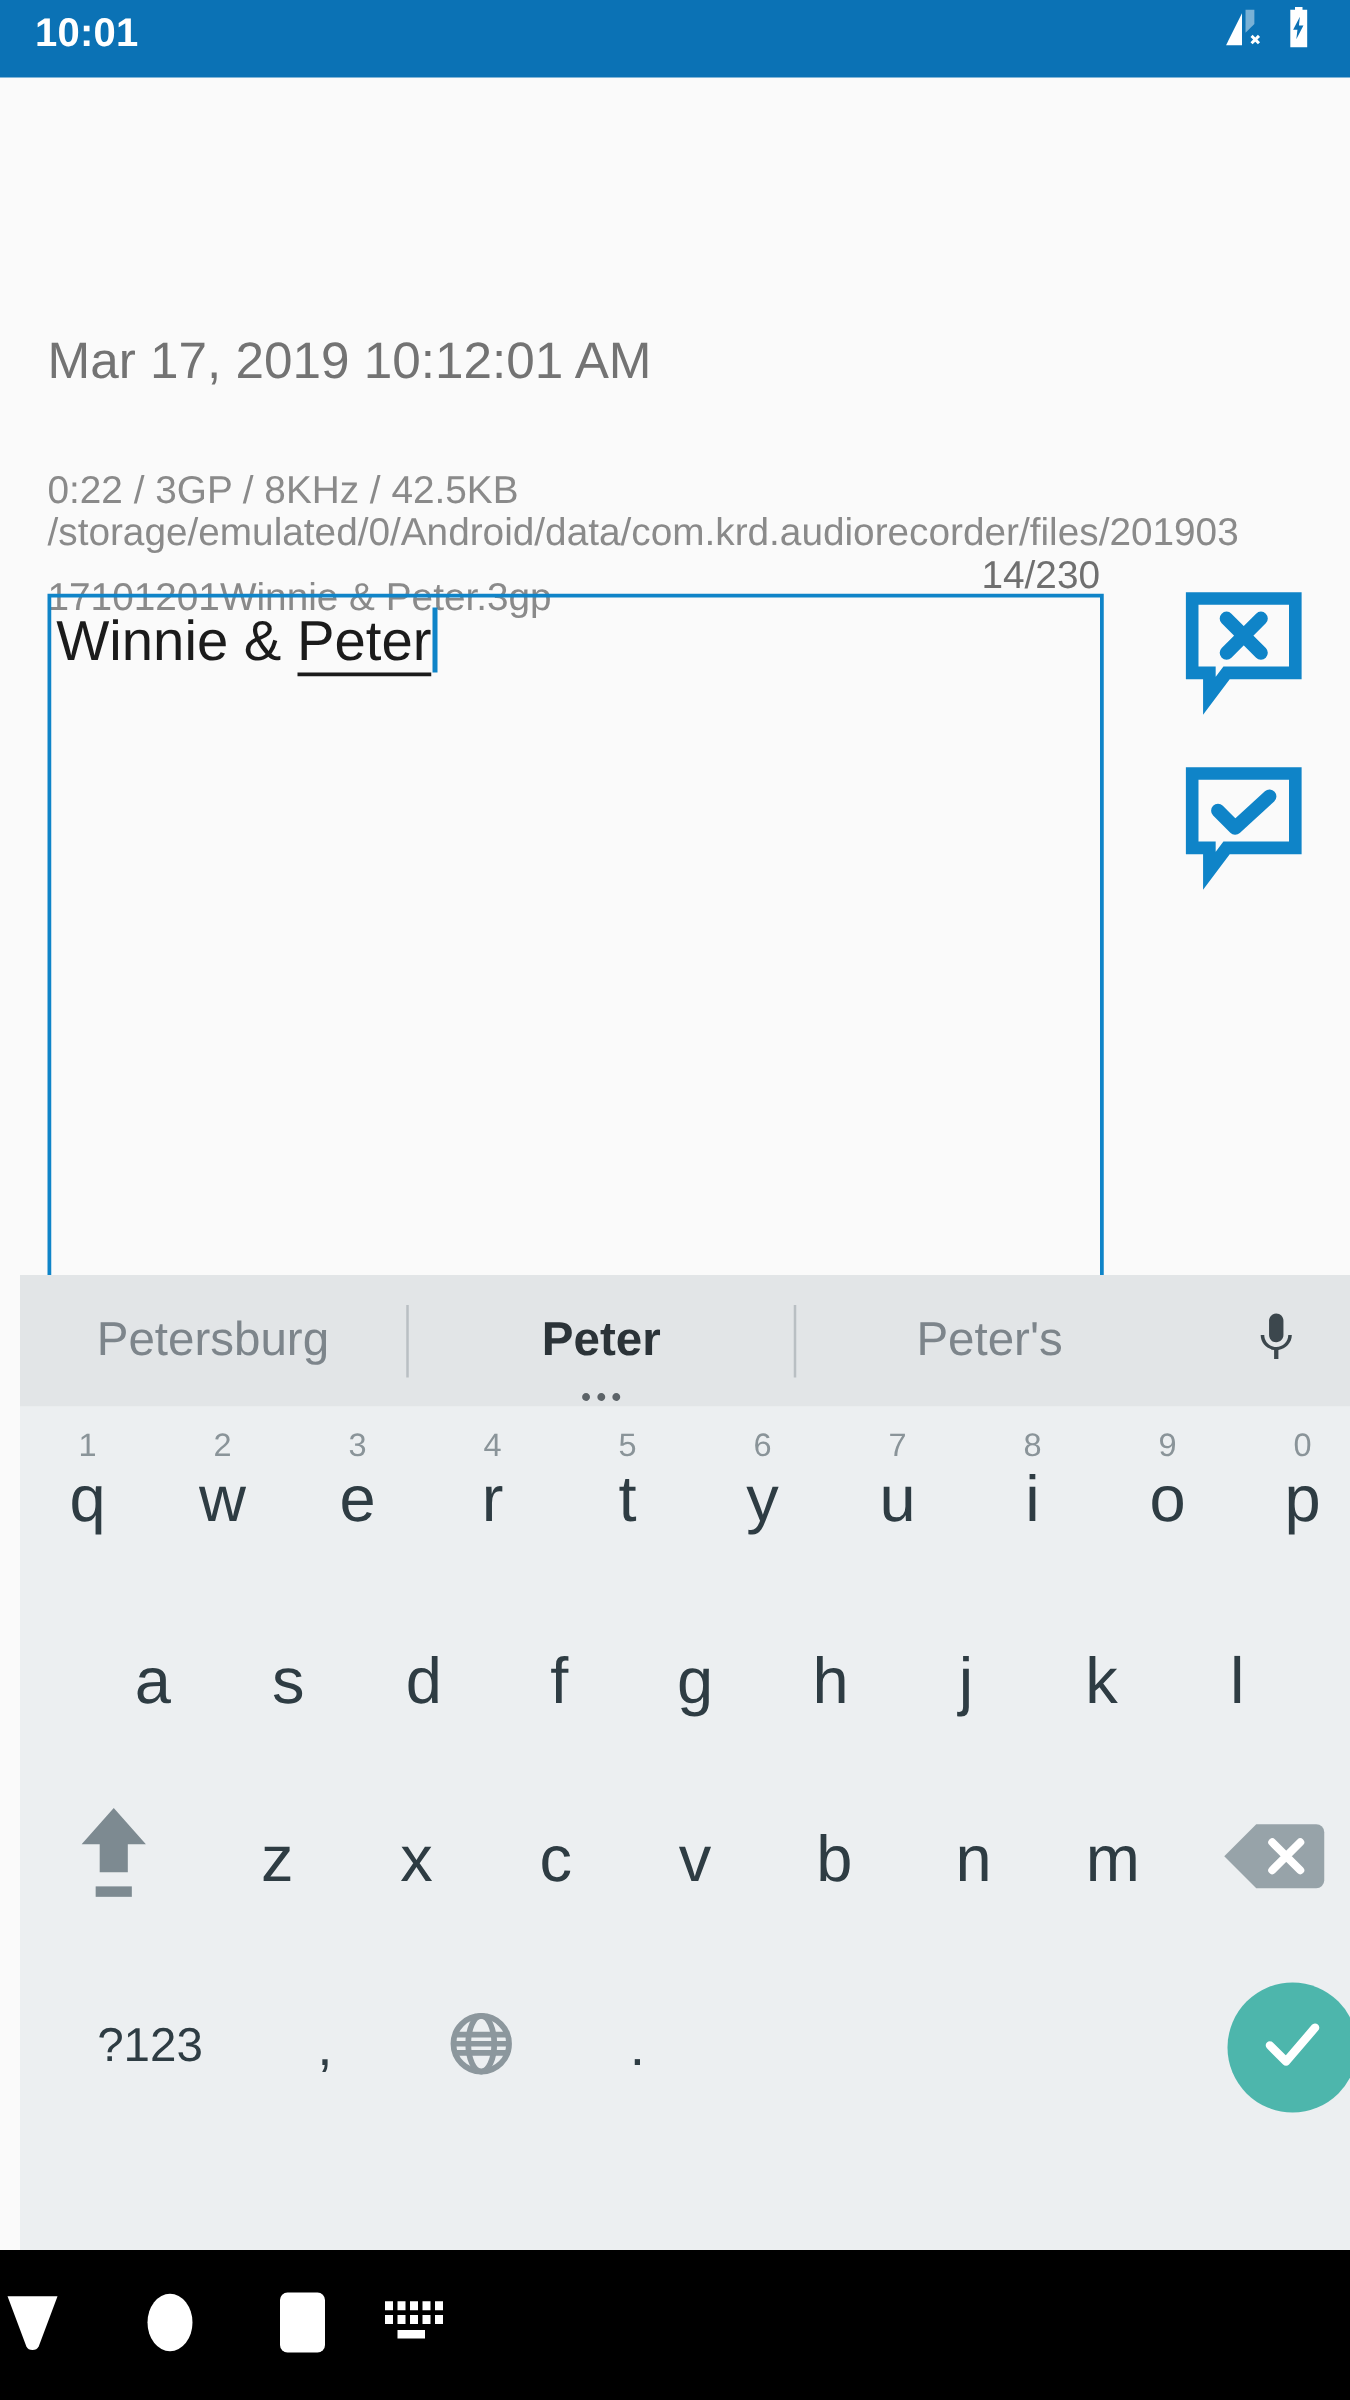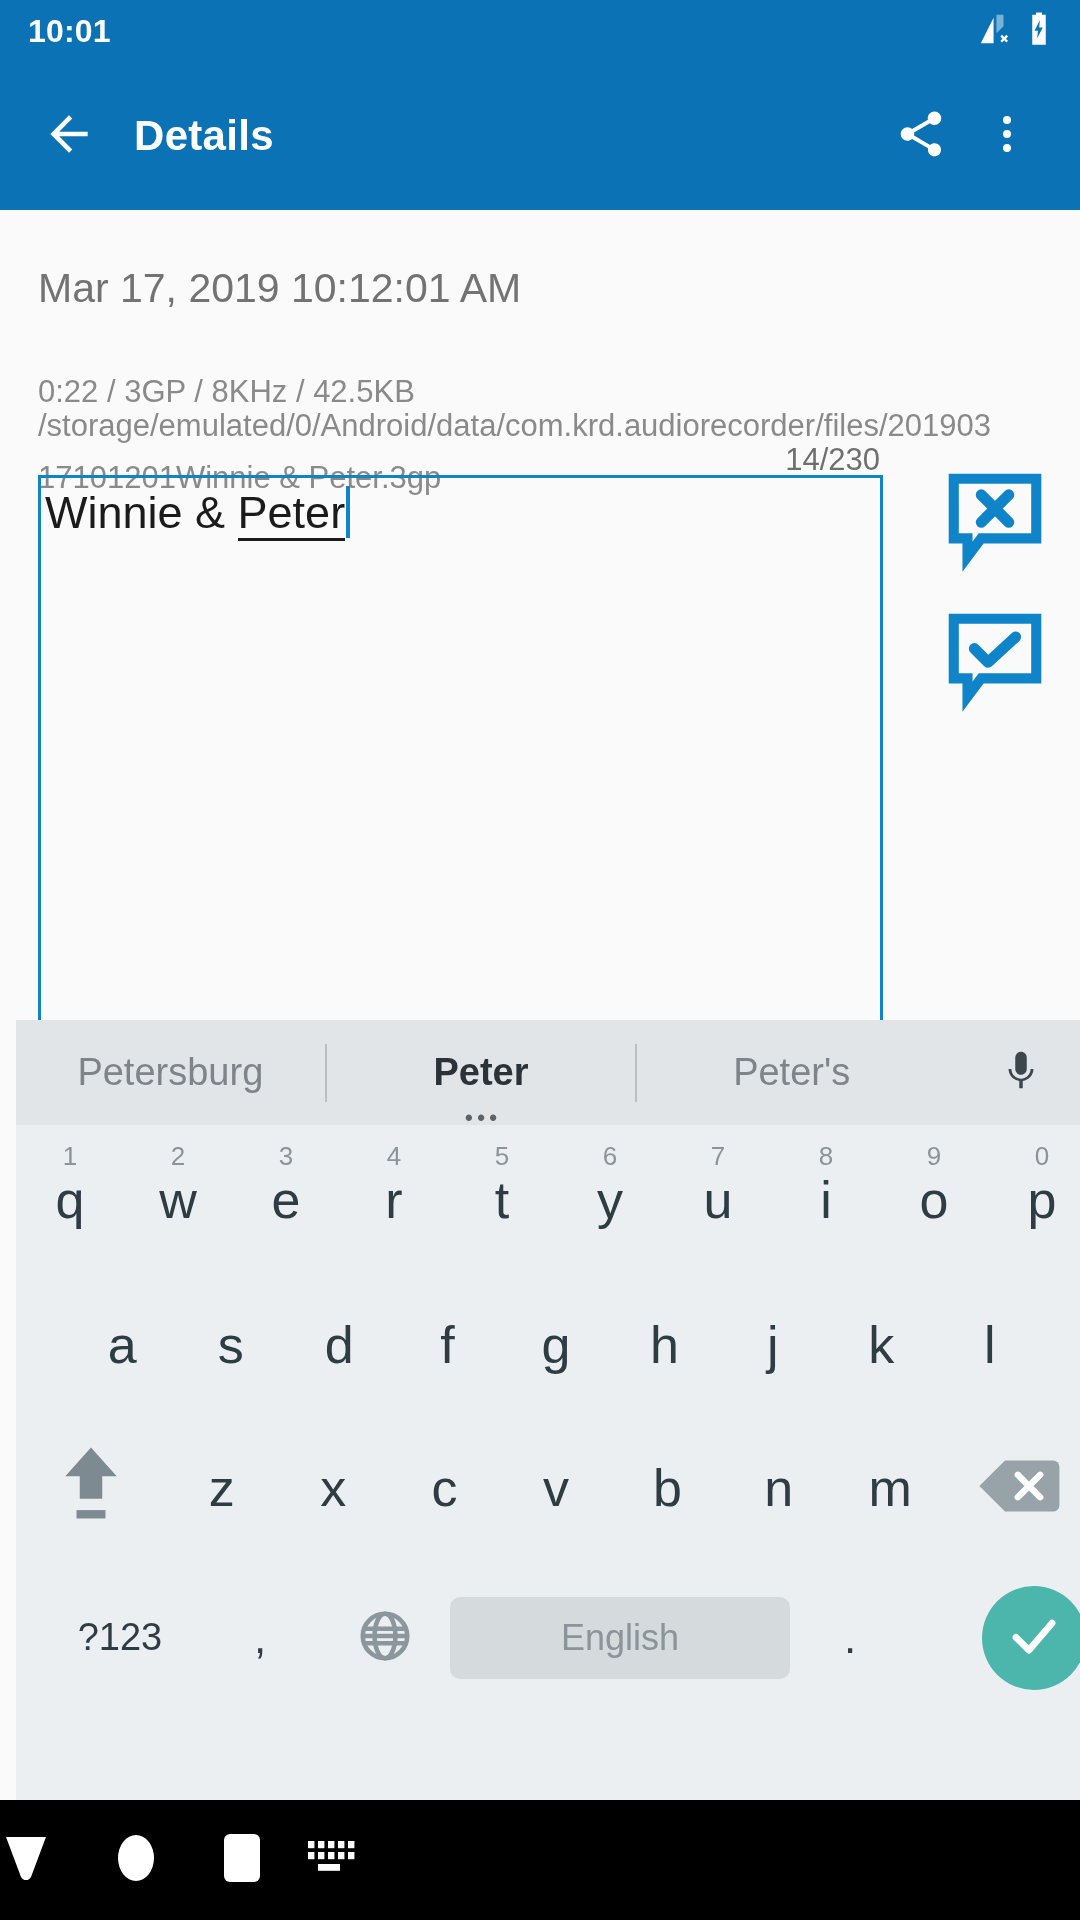--- a/index.html
+++ b/index.html
@@ -9,21 +9,21 @@
     background:#fafafa;
     position:relative;
     overflow:hidden;
   }
   #screen { position:relative; width:1080px; height:1920px; background:#fafafa; }
 
   
   .statusbar {
     position:absolute; top:0; left:0; width:1080px; height:62px;
     background:#0b72b5; color:#ffffff;
-    display:flex; align-items:center; justify-content:space-between;
+    display:flex; align-items:flex-end; justify-content:space-between;
     padding:17px 28px;
   }
   .status-clock { font-size:32px; font-weight:bold; letter-spacing:.2px; }
   .status-icons { display:flex; align-items:center; gap:14px; }
 
   
   .appbar {
     position:absolute; top:62px; left:0; width:1080px; height:148px;
     background:#0b72b5;
     display:flex; align-items:center; padding:0 30px;
@@ -162,47 +162,20 @@
       </span>
       <span>
         <svg width="26" height="36" viewBox="0 0 14 24">
           <path d="M9 1H5v1.5H2.5v20h9v-20H9V1z" fill="#ffffff"></path>
           <path d="M7.6 6.2L4 13.2h2.3l-.6 5.1 3.8-7.3H7.1z" fill="#0b72b5"></path>
         </svg>
       </span>
     </span>
   </div>
 
-  <div class="appbar">
-    <div class="appbar-back">
-      <span>
-        <svg width="56" height="56" viewBox="0 0 24 24">
-          <path d="M20 11H7.8l5.6-5.6L12 4l-8 8 8 8 1.4-1.4L7.8 13H20z" fill="#ffffff"></path>
-        </svg>
-      </span>
-    </div>
-    <div class="appbar-title">Details</div>
-    <div class="appbar-spacer"></div>
-    <div class="appbar-action">
-      <span>
-        <svg width="54" height="54" viewBox="0 0 24 24">
-          <path d="M18 16.1c-.76 0-1.44.3-1.96.77L8.91 12.7c.05-.23.09-.46.09-.7s-.04-.47-.09-.7l7.05-4.11c.54.5 1.25.81 2.04.81 1.66 0 3-1.34 3-3s-1.34-3-3-3-3 1.34-3 3c0 .24.04.47.09.7L8.04 9.81C7.5 9.31 6.79 9 6 9c-1.66 0-3 1.34-3 3s1.34 3 3 3c.79 0 1.5-.31 2.04-.81l7.12 4.16c-.05.21-.08.43-.08.65 0 1.61 1.31 2.92 2.92 2.92s2.92-1.31 2.92-2.92-1.31-2.9-2.92-2.9z" fill="#ffffff"></path>
-        </svg>
-      </span>
-    </div>
-    <div class="appbar-action">
-      <span>
-        <svg width="48" height="48" viewBox="0 0 24 24">
-          <circle cx="12" cy="5" r="2" fill="#ffffff"></circle>
-          <circle cx="12" cy="12" r="2" fill="#ffffff"></circle>
-          <circle cx="12" cy="19" r="2" fill="#ffffff"></circle>
-        </svg>
-      </span>
-    </div>
-  </div>
 
   <div class="content">
     <div class="detail-date">Mar 17, 2019 10:12:01 AM</div>
     <div class="detail-meta">0:22 / 3GP / 8KHz / 42.5KB</div>
     <div class="detail-path">/storage/emulated/0/Android/data/com.krd.audiorecorder/files/20190317101201Winnie &amp; Peter.3gp</div>
     <div class="char-counter">14/230</div>
 
     <div class="edit-box">
       <div class="edit-text">
         <span>Winnie &amp; </span><span class="composing">Peter</span><span class="edit-caret"></span>
@@ -363,21 +336,20 @@
       <div class="key-comma">,</div>
       <div class="key-globe">
         <span>
           <svg width="58" height="58" viewBox="0 0 24 24">
             <circle cx="12" cy="12" r="9.2" fill="none" stroke="#8c979d" stroke-width="1.9"></circle>
             <ellipse cx="12" cy="12" rx="4.3" ry="9.2" fill="none" stroke="#8c979d" stroke-width="1.9"></ellipse>
             <path d="M3 9h18M3 15h18M2.8 12h18.4" stroke="#8c979d" stroke-width="1.9"></path>
           </svg>
         </span>
       </div>
-      <div class="key-space">English</div>
       <div class="key-period">.</div>
       <div class="kspacer"></div>
       <div class="key-enter">
         <span class="enter-circle">
           <span>
             <svg width="62" height="62" viewBox="0 0 24 24">
               <path d="M5 12.5l5 5 9-10.5" stroke="#ffffff" stroke-width="2.6" fill="none" stroke-linecap="round" stroke-linejoin="round"></path>
             </svg>
           </span>
         </span>

